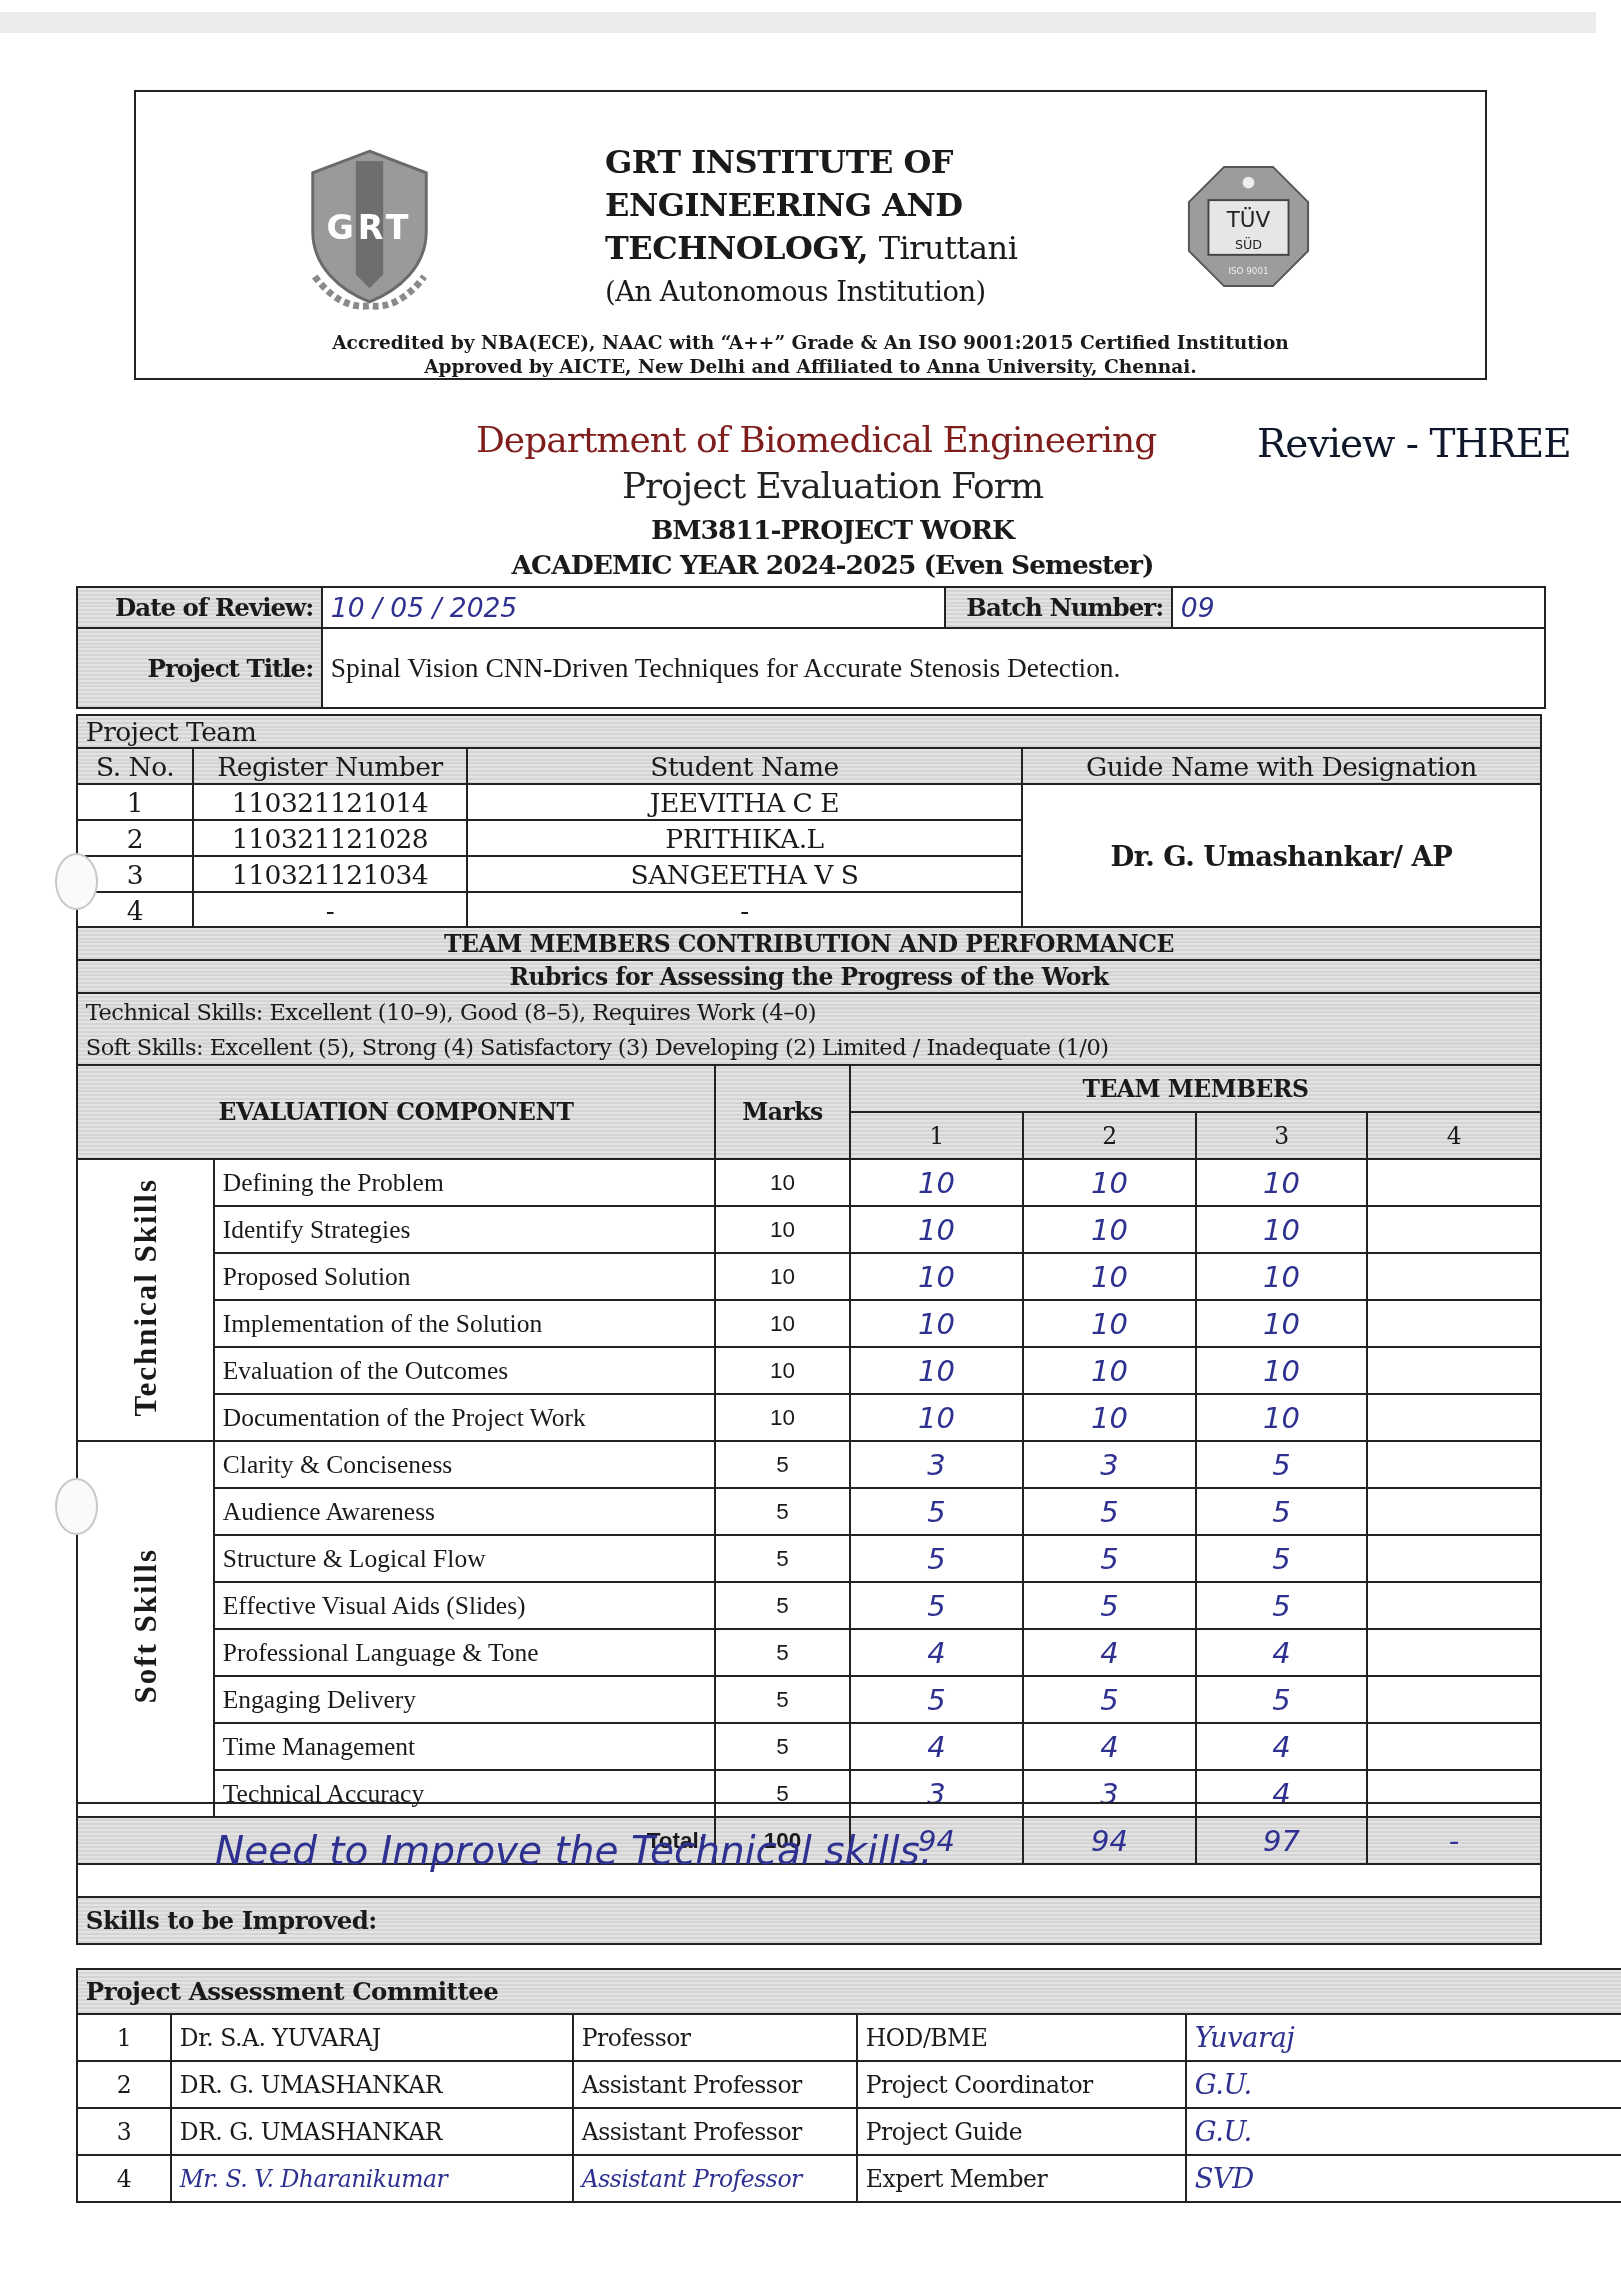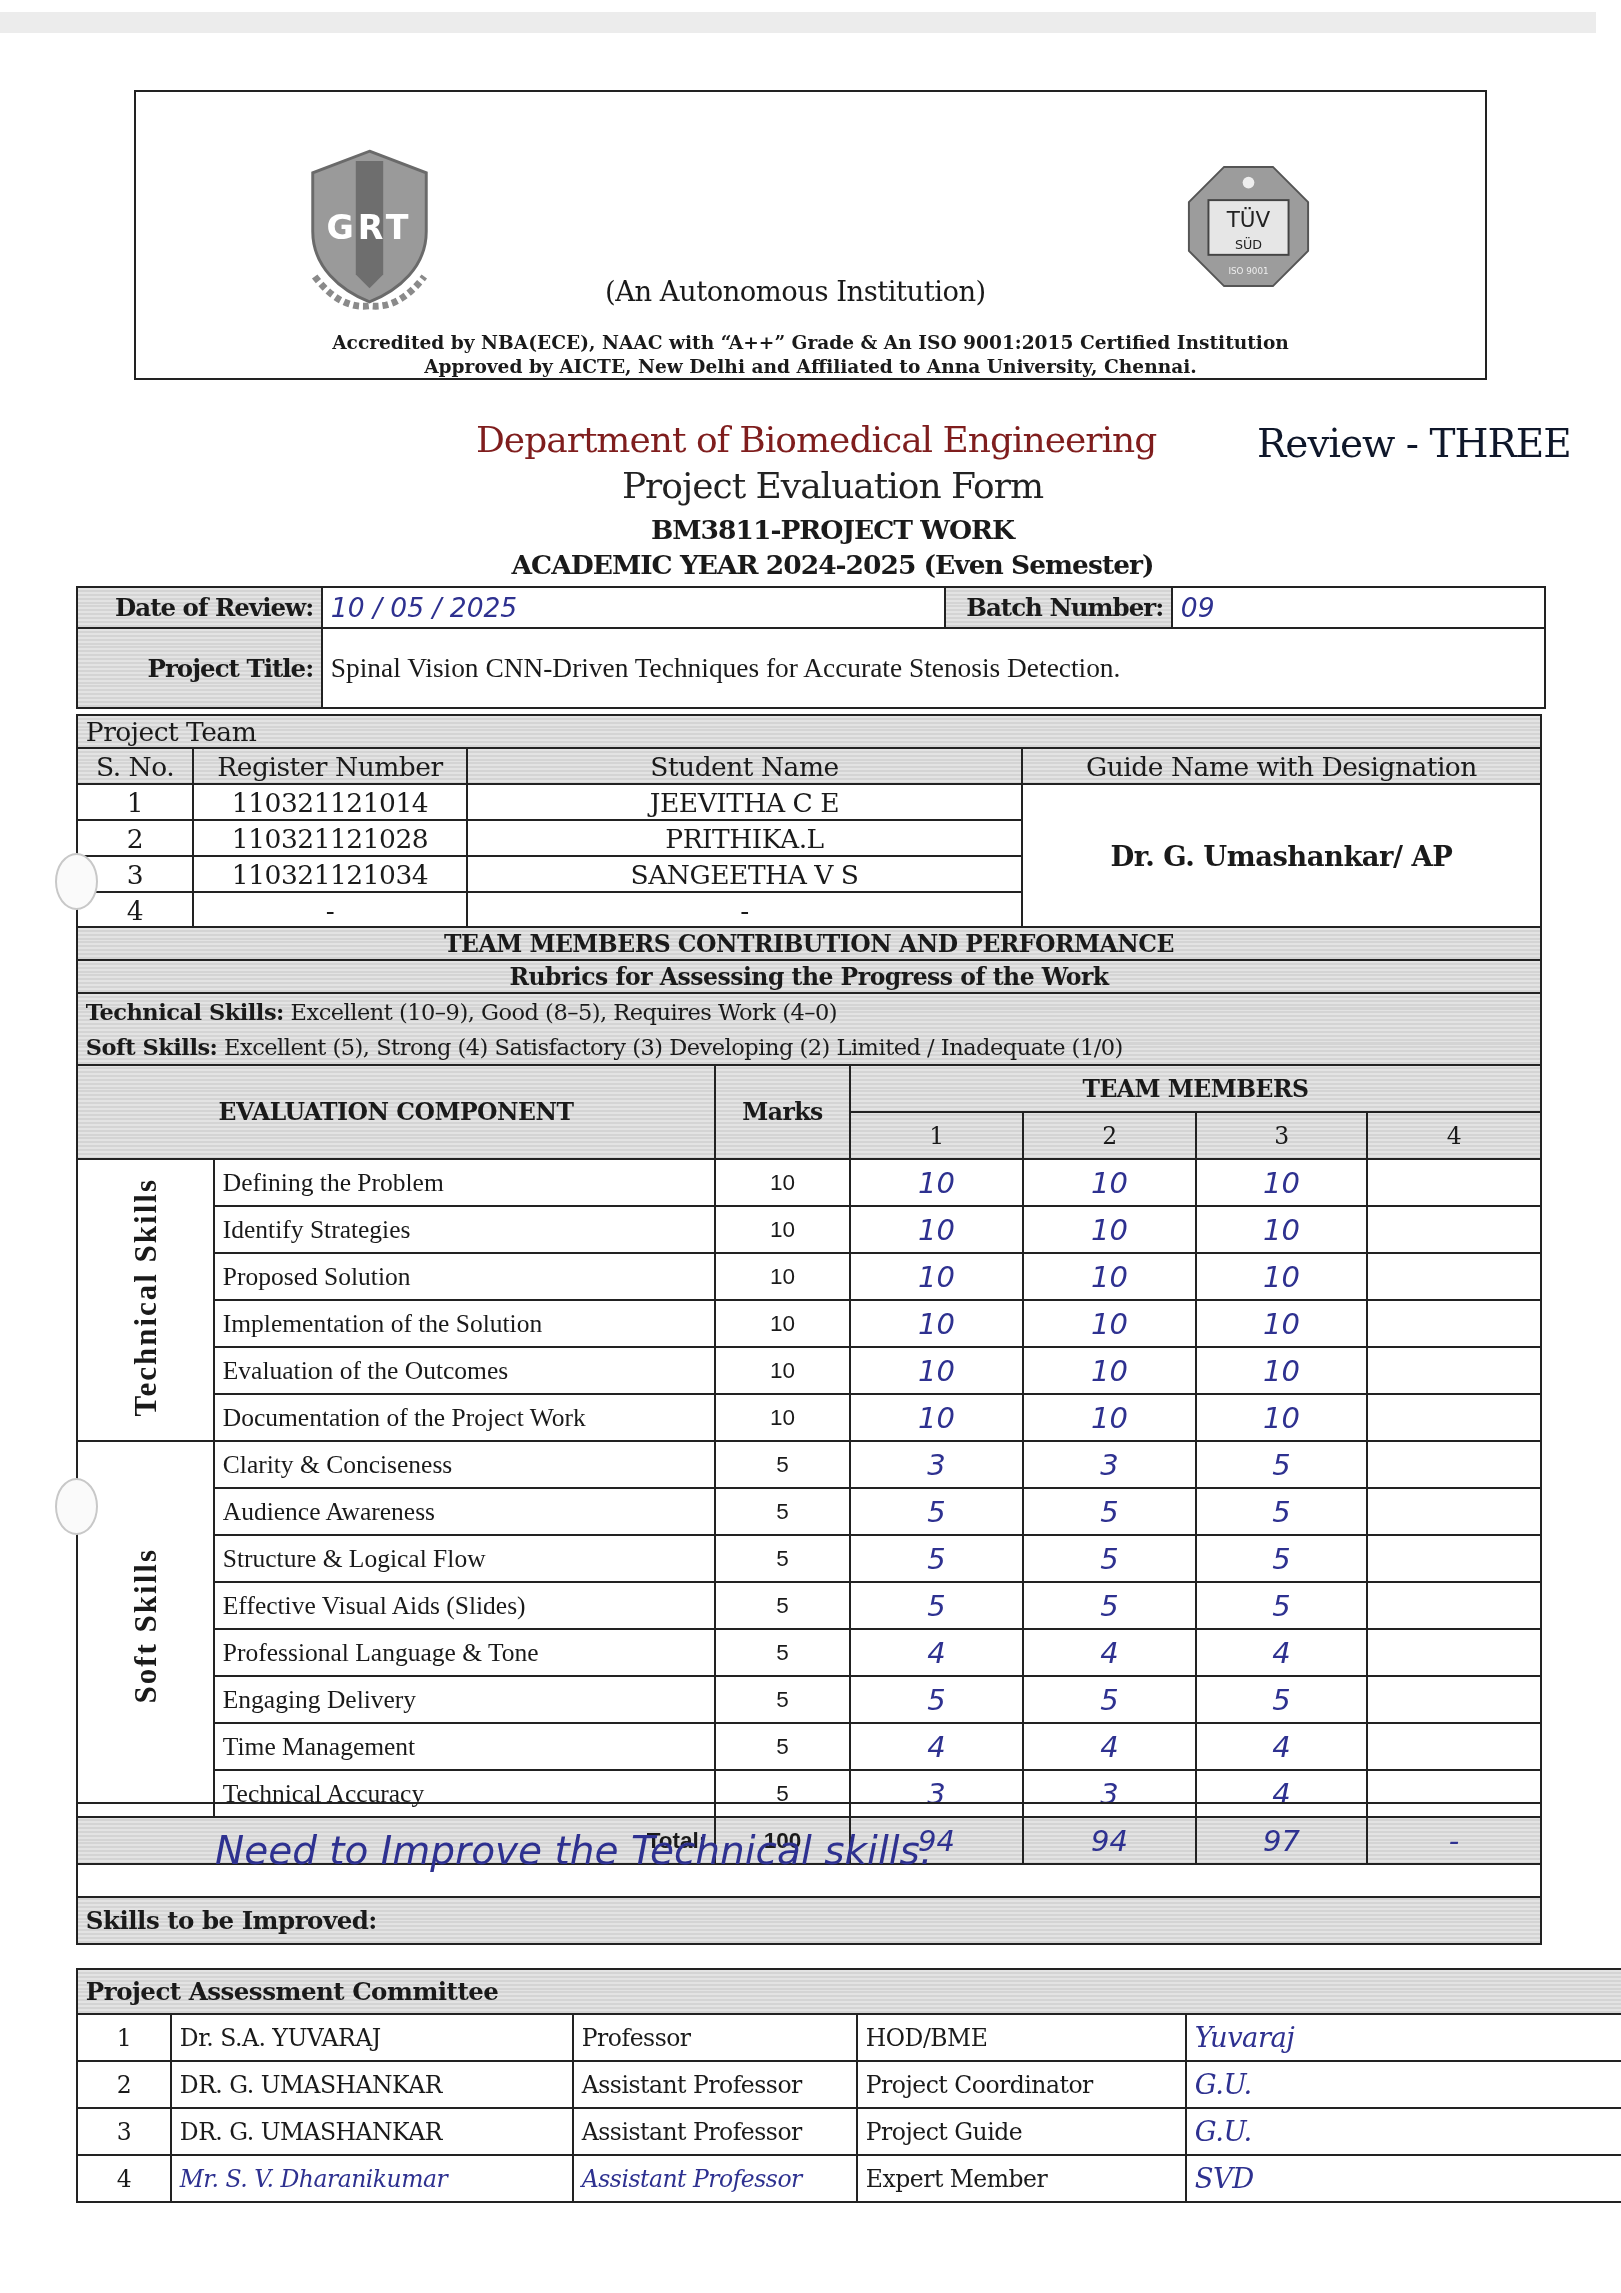--- a/index.html
+++ b/index.html
@@ -39,21 +39,21 @@
   
   .team { left: 76px; top: 714px; width: 1466px; font-size: 26.5px; }
   .team td { height: 36px; text-align: center; font-family: "DejaVu Serif", serif; letter-spacing: -0.5px; }
   .team .guide { font-weight: bold; font-size: 27.4px; }
 
   
   .eval { left: 76px; top: 926px; width: 1466px; font-size: 24.5px; }
   .eval td { height: 47px; }
   .eval .band { text-align: center; font-weight: bold; font-family: "DejaVu Serif", serif; height: 33px; font-size: 23.5px; letter-spacing: -0.5px; }
   .eval .rub { font-family: "DejaVu Serif", serif; font-size: 22.5px; height: 36px; border-top: none; border-bottom: none; letter-spacing: -0.5px; }
-  .eval .rub b { font-weight: bold; }
+  .eval .rub b { font-weight: normal; }
   .eval .hdr { font-weight: bold; text-align: center; font-family: "DejaVu Serif", serif; font-size: 23.5px; letter-spacing: -0.5px; }
   .eval .comp { font-family: "Liberation Serif", serif; font-size: 25.5px; }
   .eval .mk { text-align: center; font-family: "Liberation Sans", sans-serif; font-size: 22.5px; }
   .eval .sc { text-align: center; font-size: 29px; }
   .eval .grp { text-align: center; }
   .vert { writing-mode: vertical-rl; transform: rotate(180deg); font-weight: bold; font-size: 31px; letter-spacing: 2px; display: inline-block; }
   .eval .total td { height: 47px; font-weight: bold; }
 
   
   .skills { left: 76px; top: 1802px; width: 1466px; }
@@ -74,20 +74,25 @@
 
 <div class="topband"></div>
 
 <div class="letterhead">
   <svg class="logo-grt" viewBox="0 0 140 170">
     <path d="M70 4 L128 26 L128 86 C128 122 100 146 70 158 C40 146 12 122 12 86 L12 26 Z" fill="#9a9a9a" stroke="#6a6a6a" stroke-width="3"></path>
     <path d="M56 14 L84 14 L84 130 L70 144 L56 130 Z" fill="#6e6e6e"></path>
     <text x="70" y="94" text-anchor="middle" fill="#ffffff" font-family="DejaVu Sans, sans-serif" font-weight="bold" font-size="34" letter-spacing="4">GRT</text>
     <path d="M14 132 Q40 166 70 162 Q100 166 126 132" fill="none" stroke="#8a8a8a" stroke-width="7" stroke-dasharray="6 4"></path>
   </svg>
+  <div class="inst-name">
+    <div>GRT INSTITUTE OF</div>
+    <div>ENGINEERING AND</div>
+    <div><span>TECHNOLOGY,</span> <span class="place">Tiruttani</span></div>
+  </div>
   <div class="inst-sub">(An Autonomous Institution)</div>
   <svg class="logo-tuv" viewBox="0 0 130 130">
     <polygon points="40,4 90,4 126,40 126,90 90,126 40,126 4,90 4,40" fill="#9c9c9c" stroke="#555" stroke-width="2"></polygon>
     <rect x="24" y="38" width="82" height="56" fill="#e6e6e6" stroke="#444" stroke-width="2"></rect>
     <text x="65" y="66" text-anchor="middle" font-family="DejaVu Sans, sans-serif" font-size="22" fill="#222">TÜV</text>
     <text x="65" y="88" text-anchor="middle" font-family="DejaVu Sans, sans-serif" font-size="13" fill="#222">SÜD</text>
     <text x="65" y="114" text-anchor="middle" font-family="DejaVu Sans, sans-serif" font-size="9" fill="#eee">ISO 9001</text>
     <circle cx="65" cy="20" r="6" fill="#eee"></circle>
   </svg>
   <div class="accred">

